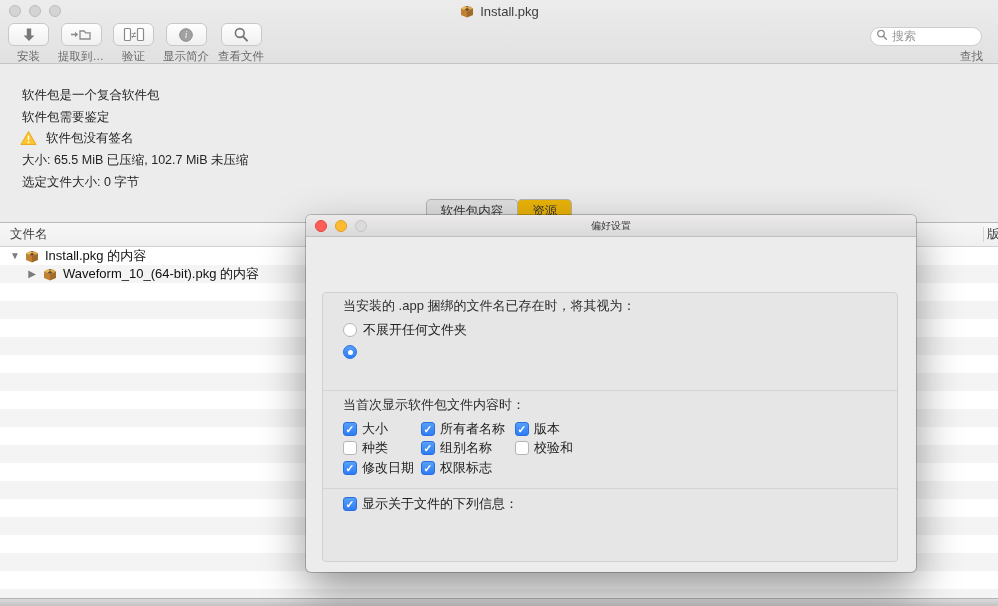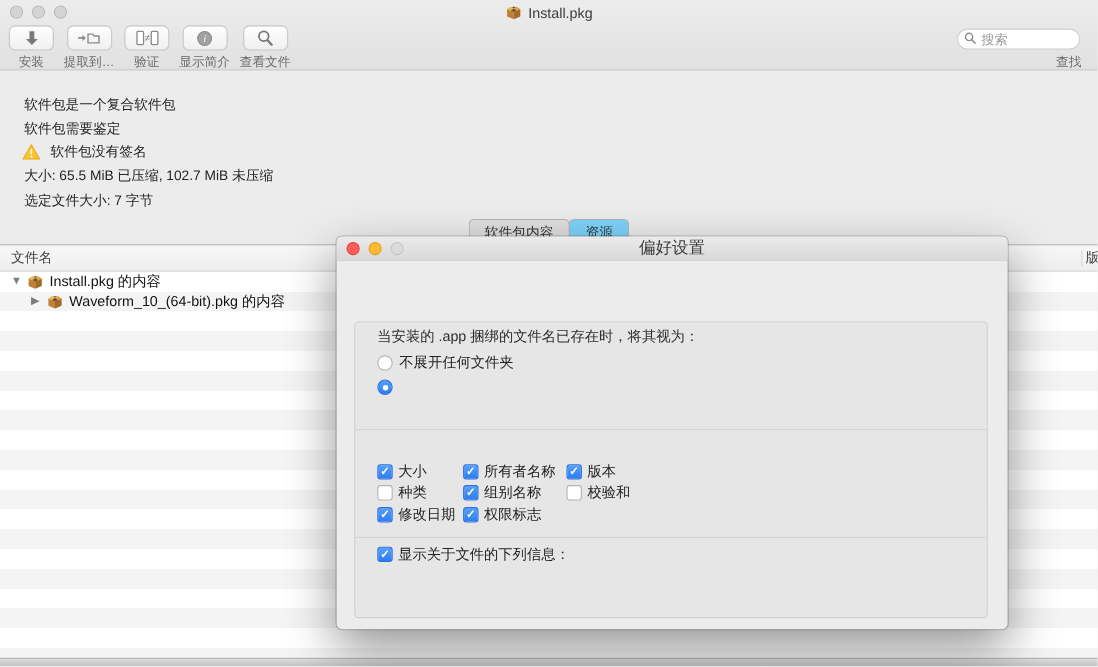--- a/index.html
+++ b/index.html
@@ -34,21 +34,21 @@
 
   
   .infoline { position:absolute; left:22px; font-size:12.5px; color:#242424; height:17px; line-height:17px; white-space:nowrap; }
   .warnrow { display:flex; align-items:flex-start; gap:9px; left:20px; }
   .warnicon { width:17px; height:16px; }
 
   
   .tabsrow { position:absolute; left:0; top:199px; width:100%; height:23px;
              display:flex; justify-content:center; align-items:center; }
   .ctab { height:23px; line-height:22px; padding:0 14px; font-size:12.5px; color:#333;
-          border:1px solid #b5b4b4; border-bottom:none; border-radius:5px 5px 0 0; background:#7dd3fc; }
+          border:1px solid #b5b4b4; border-bottom:none; border-radius:5px 5px 0 0; background:#eab308; }
   .ctab + .ctab { margin-left:-1px; }
   .ctab.selected { background:#e0dfdf; }
 
   
   .listheader { position:absolute; left:0; top:222px; width:100%; height:25px;
                 background:linear-gradient(#f7f7f7,#efefef);
                 border-top:1px solid #b9b8b8; border-bottom:1px solid #d4d3d3; }
   .colname { position:absolute; left:10px; top:0; line-height:23px; font-size:12.5px; color:#3f3f3f; }
   .coldivider { position:absolute; left:983px; top:4px; bottom:4px; width:1px; background:#d6d5d5; }
   .colright { position:absolute; left:987px; top:0; line-height:23px; font-size:12.5px; color:#3f3f3f; white-space:nowrap; }
@@ -61,21 +61,21 @@
   .bottomedge { position:absolute; left:0; top:598px; width:100%; height:8px;
                 border-top:1px solid #b3b2b2; background:linear-gradient(#dddcdc,#c3c2c2); }
 
   
   .dialog { position:absolute; left:306px; top:215px; width:610px; height:357px; background:#ececec;
             border-radius:5px; box-shadow:0 0 0 1px rgba(0,0,0,.22), 0 18px 45px rgba(0,0,0,.42); z-index:10; }
   .dlg-titlebar { position:absolute; left:0; top:0; width:100%; height:22px; border-radius:5px 5px 0 0;
                   background:linear-gradient(#eceaea,#dad9d9); border-bottom:1px solid #c1c0c0; }
   .dlg-lights { position:absolute; left:9px; top:5px; display:flex; gap:8px; }
   .dlg-title { position:absolute; left:0; right:0; top:0; height:22px; line-height:22px; text-align:center;
-               font-size:15px; color:#3b3b3b; }
+               font-size:10px; color:#3b3b3b; }
   .l-red { background:#ff5f58; border:1px solid #e0453f; }
   .l-yellow { background:#febb32; border:1px solid #dfa023; }
   .l-gray { background:#dcdbdb; border:1px solid #c6c5c5; }
 
   .segctl { position:absolute; top:31px; left:50%; transform:translateX(-50%); display:flex; height:22px;
             border:1px solid #b7b6b6; border-radius:5px; overflow:hidden; background:#fff; }
   .seg { padding:0 16px; line-height:21px; font-size:13px; color:#2a2a2a; background:#fff; white-space:nowrap; }
   .seg + .seg { border-left:1px solid #c6c5c5; }
   .seg.selected { background:linear-gradient(#4a8df8,#2a74f2); color:#fff; border-left:none; }
 
@@ -204,21 +204,21 @@
     <span class="warnicon">
       <svg width="17" height="16" viewBox="0 0 18 17">
         <path d="M9 1.6 L17 15.4 H1 Z" fill="#fdc42f" stroke="#e8a81c" stroke-width="1" stroke-linejoin="round"></path>
         <rect x="8.25" y="5.8" width="1.5" height="5" rx="0.75" fill="#fff"></rect>
         <circle cx="9" cy="13" r="1" fill="#fff"></circle>
       </svg>
     </span>
     <span>软件包没有签名</span>
   </div>
   <div class="infoline" style="top:152px">大小: 65.5 MiB 已压缩, 102.7 MiB 未压缩</div>
-  <div class="infoline" style="top:174px">选定文件大小: 7 字节</div>
+  <div class="infoline" style="top:174px">选定文件大小: 0 字节</div>
 
   <div class="tabsrow">
     <div class="ctab selected">软件包内容</div>
     <div class="ctab">资源</div>
   </div>
 
   <div class="listheader">
     <span class="colname">文件名</span>
     <span class="coldivider"></span>
     <span class="colright">版</span>
@@ -264,20 +264,21 @@
       <label class="radio-row" style="top:28px">
         <span class="radio"></span>
         <span>不展开任何文件夹</span>
       </label>
       <label class="radio-row" style="top:50px">
         <span class="radio checked"></span>
       </label>
 
       <div class="sep" style="top:97px"></div>
 
+      <div class="sectlabel" style="top:103px">当首次显示软件包文件内容时：</div>
       <div class="cbgrid">
         <label class="cb-row">
           <span class="cb checked">✓</span>
           <span>大小</span>
         </label>
         <label class="cb-row">
           <span class="cb checked">✓</span>
           <span>所有者名称</span>
         </label>
         <label class="cb-row">

